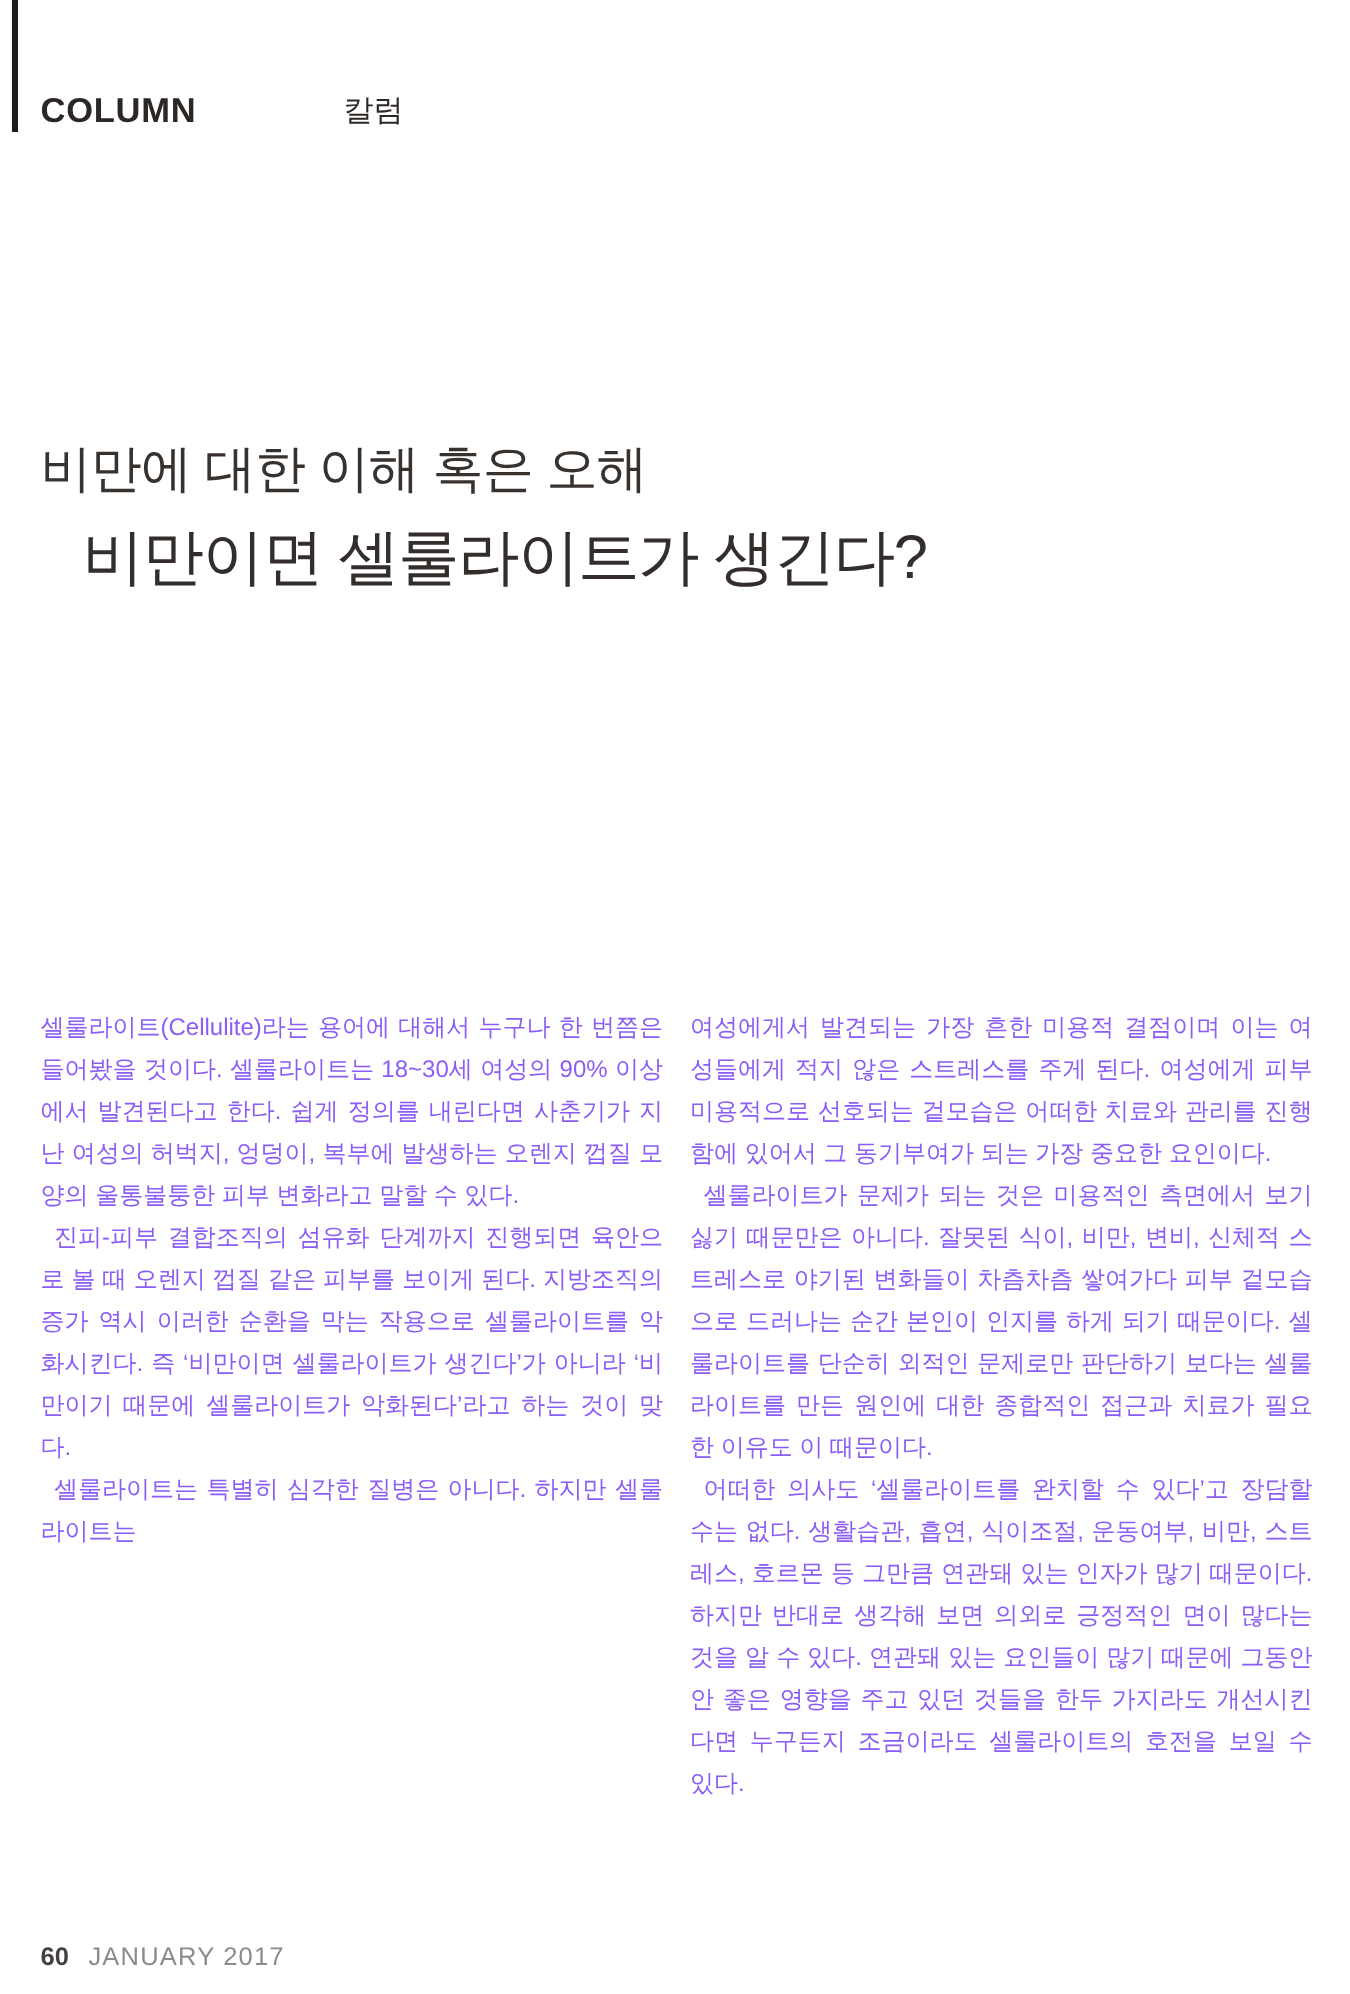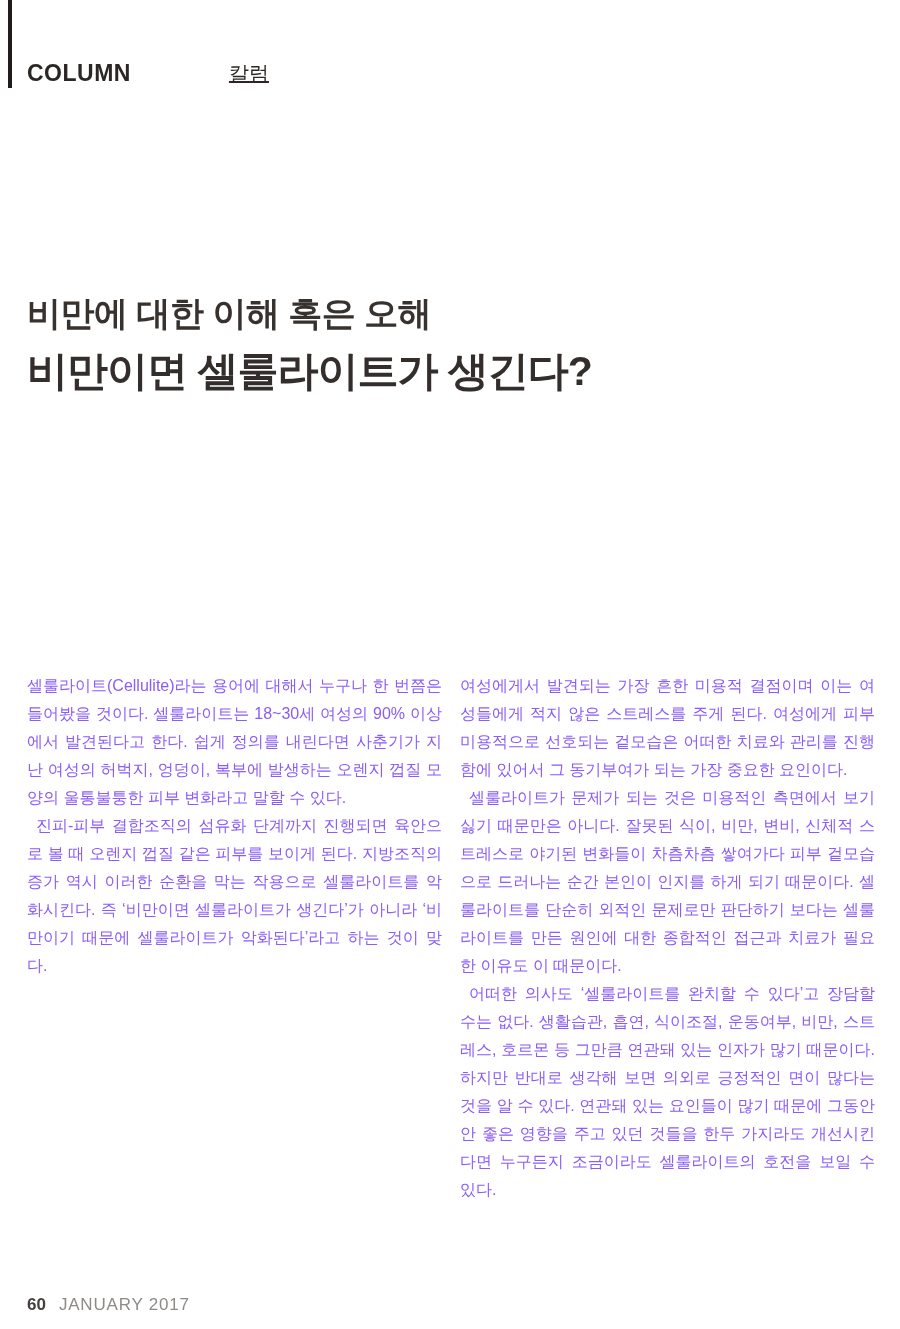--- a/index.html
+++ b/index.html
@@ -32,41 +32,41 @@
     font-size: 23px;
     font-weight: 700;
     letter-spacing: 0.5px;
     color: #2c2725;
   }
   .section-label-kr {
     margin-left: 98px;
     font-size: 20px;
     font-weight: 400;
     color: #2c2725;
-    text-decoration: underline;
   }
 
   .titles {
     position: absolute;
     left: 27px; top: 292px;
   }
   .subtitle {
     font-size: 34px;
-    font-weight: 700;
+    font-weight: 400;
     letter-spacing: -0.5px;
     color: #38322f;
     line-height: 1.25;
   }
   .main-title {
     margin-top: 12px;
     font-size: 41px;
-    font-weight: 700;
+    font-weight: 400;
     letter-spacing: -1px;
     color: #332d2b;
     line-height: 1.2;
+    margin-left: 28px;
   }
 
   .body-cols {
     position: absolute;
     left: 27px; top: 672px;
     width: 848px;
     display: flex;
     gap: 18px;
   }
   .col { width: 415px; }
@@ -114,20 +114,21 @@
 
   <div class="titles">
     <div class="subtitle">비만에 대한 이해 혹은 오해</div>
     <div class="main-title">비만이면 셀룰라이트가 생긴다?</div>
   </div>
 
   <div class="body-cols">
     <div class="col">
         <p class="para">셀룰라이트(Cellulite)라는 용어에 대해서 누구나 한 번쯤은 들어봤을 것이다. 셀룰라이트는 18~30세 여성의 90% 이상에서 발견된다고 한다. 쉽게 정의를 내린다면 사춘기가 지난 여성의 허벅지, 엉덩이, 복부에 발생하는 오렌지 껍질 모양의 울통불퉁한 피부 변화라고 말할 수 있다.</p>
         <p class="para indent">진피-피부 결합조직의 섬유화 단계까지 진행되면 육안으로 볼 때 오렌지 껍질 같은 피부를 보이게 된다. 지방조직의 증가 역시 이러한 순환을 막는 작용으로 셀룰라이트를 악화시킨다. 즉 ‘비만이면 셀룰라이트가 생긴다’가 아니라 ‘비만이기 때문에 셀룰라이트가 악화된다’라고 하는 것이 맞다.</p>
+        <p class="para indent">셀룰라이트는 특별히 심각한 질병은 아니다. 하지만 셀룰라이트는</p>
       </div>
     <div class="col">
         <p class="para">여성에게서 발견되는 가장 흔한 미용적 결점이며 이는 여성들에게 적지 않은 스트레스를 주게 된다. 여성에게 피부 미용적으로 선호되는 겉모습은 어떠한 치료와 관리를 진행함에 있어서 그 동기부여가 되는 가장 중요한 요인이다.</p>
         <p class="para indent">셀룰라이트가 문제가 되는 것은 미용적인 측면에서 보기 싫기 때문만은 아니다. 잘못된 식이, 비만, 변비, 신체적 스트레스로 야기된 변화들이 차츰차츰 쌓여가다 피부 겉모습으로 드러나는 순간 본인이 인지를 하게 되기 때문이다. 셀룰라이트를 단순히 외적인 문제로만 판단하기 보다는 셀룰라이트를 만든 원인에 대한 종합적인 접근과 치료가 필요한 이유도 이 때문이다.</p>
         <p class="para indent">어떠한 의사도 ‘셀룰라이트를 완치할 수 있다’고 장담할 수는 없다. 생활습관, 흡연, 식이조절, 운동여부, 비만, 스트레스, 호르몬 등 그만큼 연관돼 있는 인자가 많기 때문이다. 하지만 반대로 생각해 보면 의외로 긍정적인 면이 많다는 것을 알 수 있다. 연관돼 있는 요인들이 많기 때문에 그동안 안 좋은 영향을 주고 있던 것들을 한두 가지라도 개선시킨다면 누구든지 조금이라도 셀룰라이트의 호전을 보일 수 있다.</p>
       </div>
   </div>
 
   <div class="footer">
     <span class="page-number">60</span>

